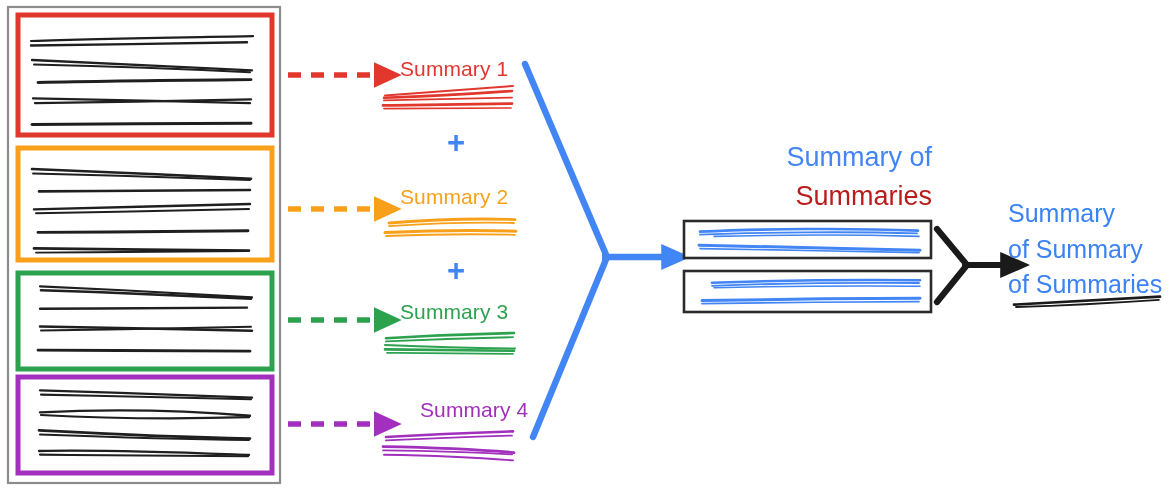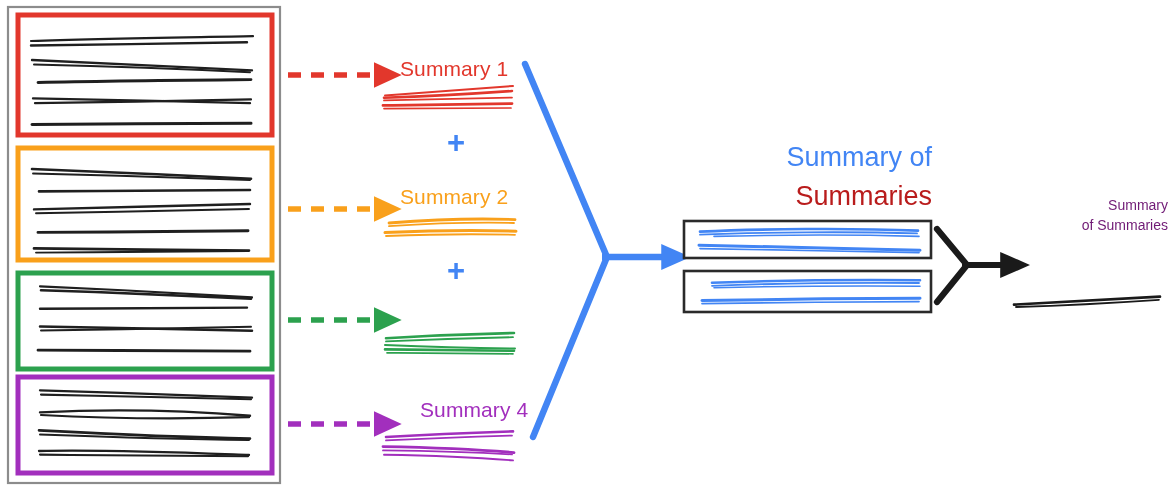--- a/index.html
+++ b/index.html
@@ -37,24 +37,24 @@
     font-weight: 400;
     letter-spacing: 0.1px;
   }
   .sos-title {
     font-size: 27px;
     font-weight: 400;
     text-align: right;
     line-height: 1.45;
   }
   .final-label {
-    font-size: 14px;
+    font-size: 25px;
     font-weight: 400;
-    color: #701a75;
-    text-align: right;
+    color: #3b82f6;
+    text-align: left;
     line-height: 1.42;
   }
 </style>
 </head>
 <body>
 
 <div id="canvas">
 
   <svg id="scene" viewBox="0 0 1170 495" xmlns="http://www.w3.org/2000/svg">
 
@@ -219,30 +219,32 @@
       <path d="M1014,304.6 C1060,302.0 1110,299.6 1160,296.6" stroke-width="2.6"></path>
       <path d="M1016,307.0 C1062,305.6 1112,303.0 1159,299.8" stroke-width="1.8"></path>
     </g>
 
   </svg>
 
   <div class="txt sum-label" style="left:400px; top:57px; color:#E2372C;">Summary 1</div>
 
   <div class="txt sum-label" style="left:400px; top:185px; color:#F9A01B;">Summary 2</div>
 
+  <div class="txt sum-label" style="left:400px; top:300px; color:#2CA14E;">Summary 3</div>
 
   <div class="txt sum-label" style="left:420px; top:398px; color:#A22FBD;">Summary 4</div>
 
   <div class="txt" style="left:443px; top:126px; width:26px; text-align:center; font-size:31px; font-weight:700; color:#4285F4;">+</div>
 
   <div class="txt" style="left:443px; top:254px; width:26px; text-align:center; font-size:31px; font-weight:700; color:#4285F4;">+</div>
 
   <div style="position:absolute; left:682px; top:138px; width:250px;">
     <div class="sos-title" style="color:#4285F4;">Summary of</div>
     <div class="sos-title" style="color:#b91c1c;">Summaries</div>
   </div>
 
   <div style="position:absolute; left:1008px; top:196px; width:160px;">
     <div class="final-label">Summary</div>
+    <div class="final-label">of Summary</div>
     <div class="final-label">of Summaries</div>
   </div>
 
 </div>
 
 </body></html>

